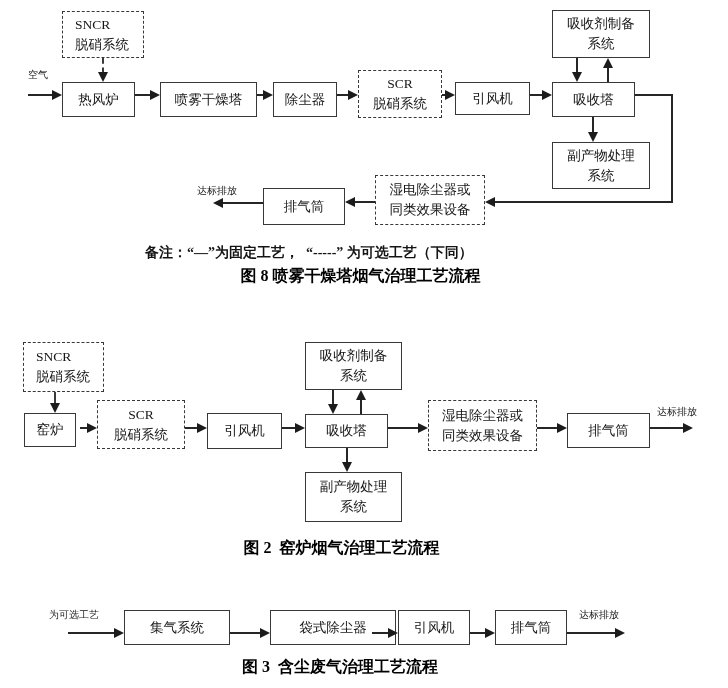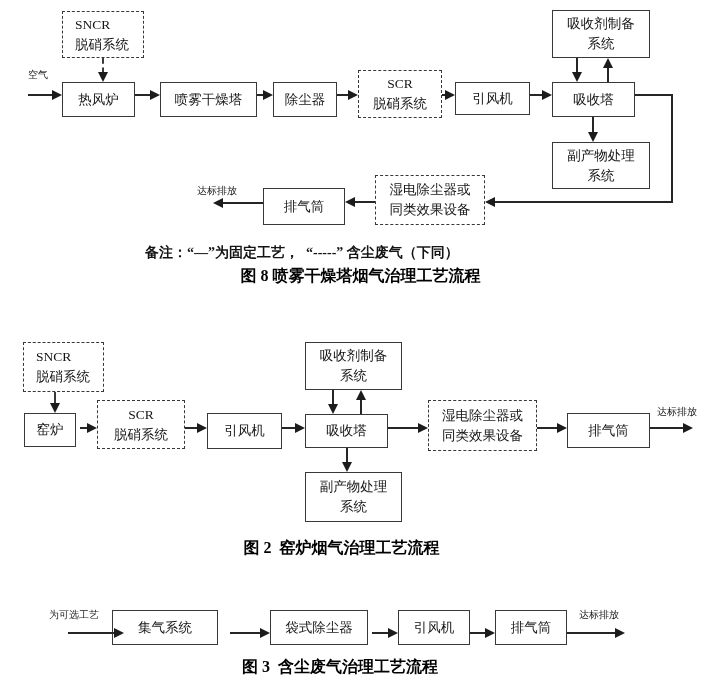--- a/index.html
+++ b/index.html
@@ -82,21 +82,21 @@
     <div class="vl" style="left:671px;top:94px;height:108px"></div>
     <div class="hl" style="left:493px;top:201px;width:180px"></div>
     <div class="ah l" style="left:485px;top:197px"></div>
 
     <div class="hl" style="left:353px;top:201px;width:22px"></div>
     <div class="ah l" style="left:345px;top:197px"></div>
 
     <div class="hl" style="left:221px;top:202px;width:42px"></div>
     <div class="ah l" style="left:213px;top:198px"></div>
 
-    <div class="note" style="left:145px;top:244px">备注：“—”为固定工艺，  “-----” 含尘废气（下同）</div>
+    <div class="note" style="left:145px;top:244px">备注：“—”为固定工艺，  “-----” 为可选工艺（下同）</div>
     <div class="cap" style="left:0px;top:266px;width:721px">图 8 喷雾干燥塔烟气治理工艺流程</div>
   </div>
 
   <div>
 
     <div class="box dashed alignleft" style="left:23px;top:342px;width:81px;height:50px">SNCR
 脱硝系统</div>
     <div class="box" style="left:24px;top:413px;width:52px;height:34px">窑炉</div>
     <div class="box dashed" style="left:97px;top:400px;width:88px;height:49px">SCR
 脱硝系统</div>
@@ -134,22 +134,22 @@
     <div class="ah u" style="left:356px;top:390px"></div>
 
     <div class="vl" style="left:346px;top:448px;height:15px"></div>
     <div class="ah d" style="left:342px;top:462px"></div>
 
     <div class="cap" style="left:0px;top:538px;width:683px">图 2  窑炉烟气治理工艺流程</div>
   </div>
 
   <div>
 
-    <div class="box" style="left:112px;top:610px;width:106px;height:35px">集气系统</div>
-    <div class="box" style="left:270px;top:610px;width:98px;height:35px">袋式除尘器</div>
+    <div class="box" style="left:124px;top:610px;width:106px;height:35px">集气系统</div>
+    <div class="box" style="left:270px;top:610px;width:126px;height:35px">袋式除尘器</div>
     <div class="box" style="left:398px;top:610px;width:72px;height:35px">引风机</div>
     <div class="box" style="left:495px;top:610px;width:72px;height:35px">排气筒</div>
 
     <div class="lbl" style="left:49px;top:608px">为可选工艺</div>
     <div class="lbl" style="left:579px;top:608px">达标排放</div>
 
     <div class="hl" style="left:68px;top:632px;width:46px"></div>
     <div class="ah r" style="left:114px;top:628px"></div>
     <div class="hl" style="left:230px;top:632px;width:30px"></div>
     <div class="ah r" style="left:260px;top:628px"></div>

